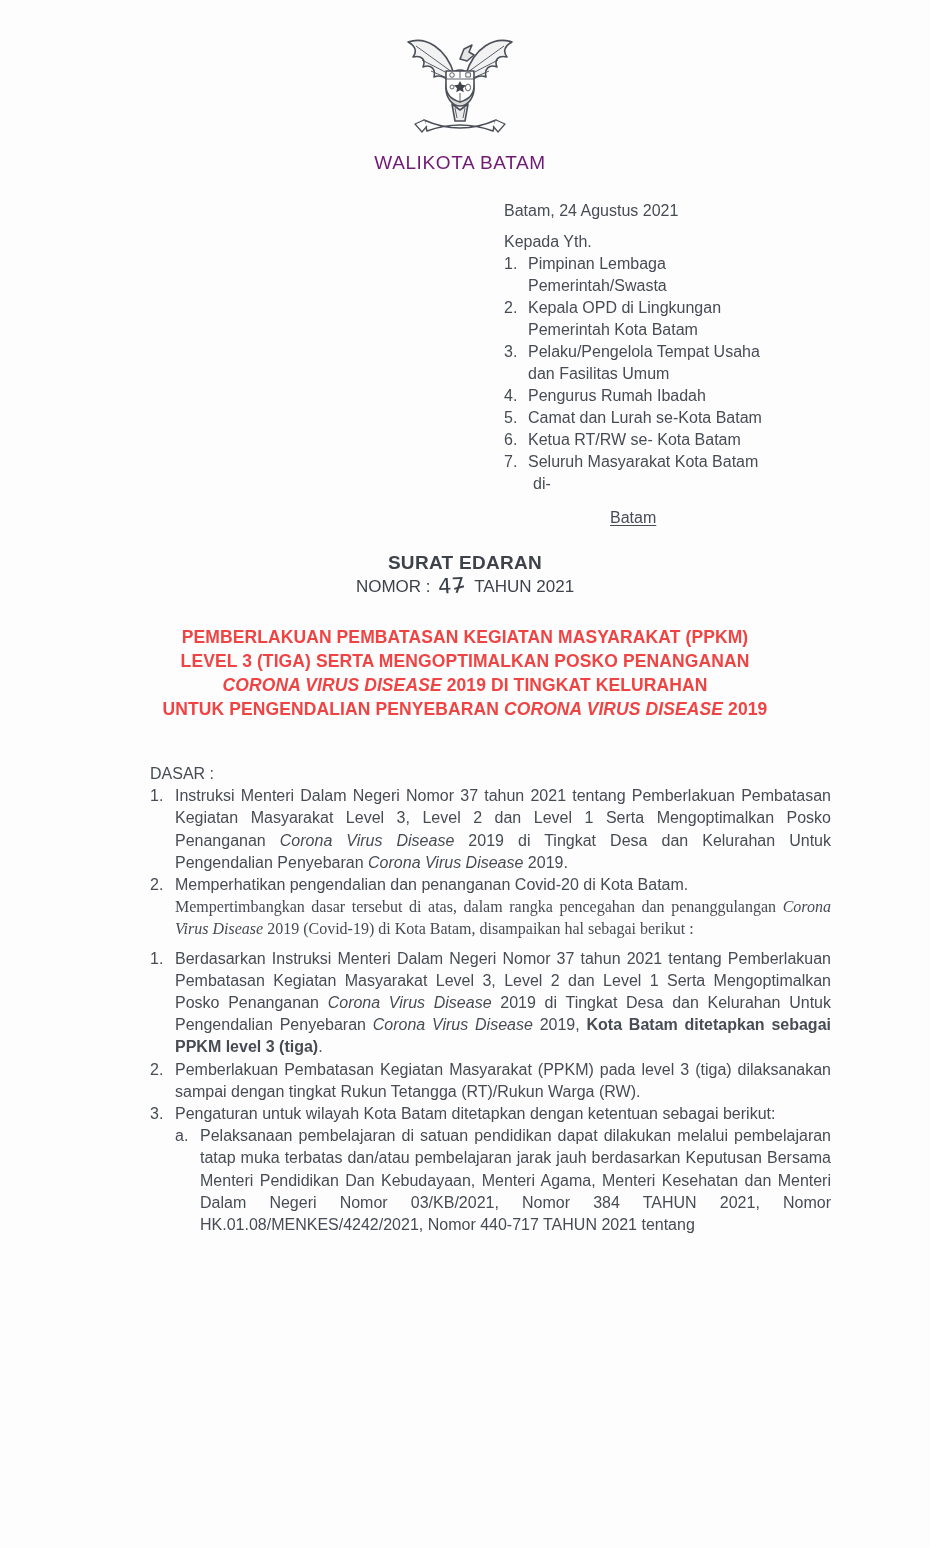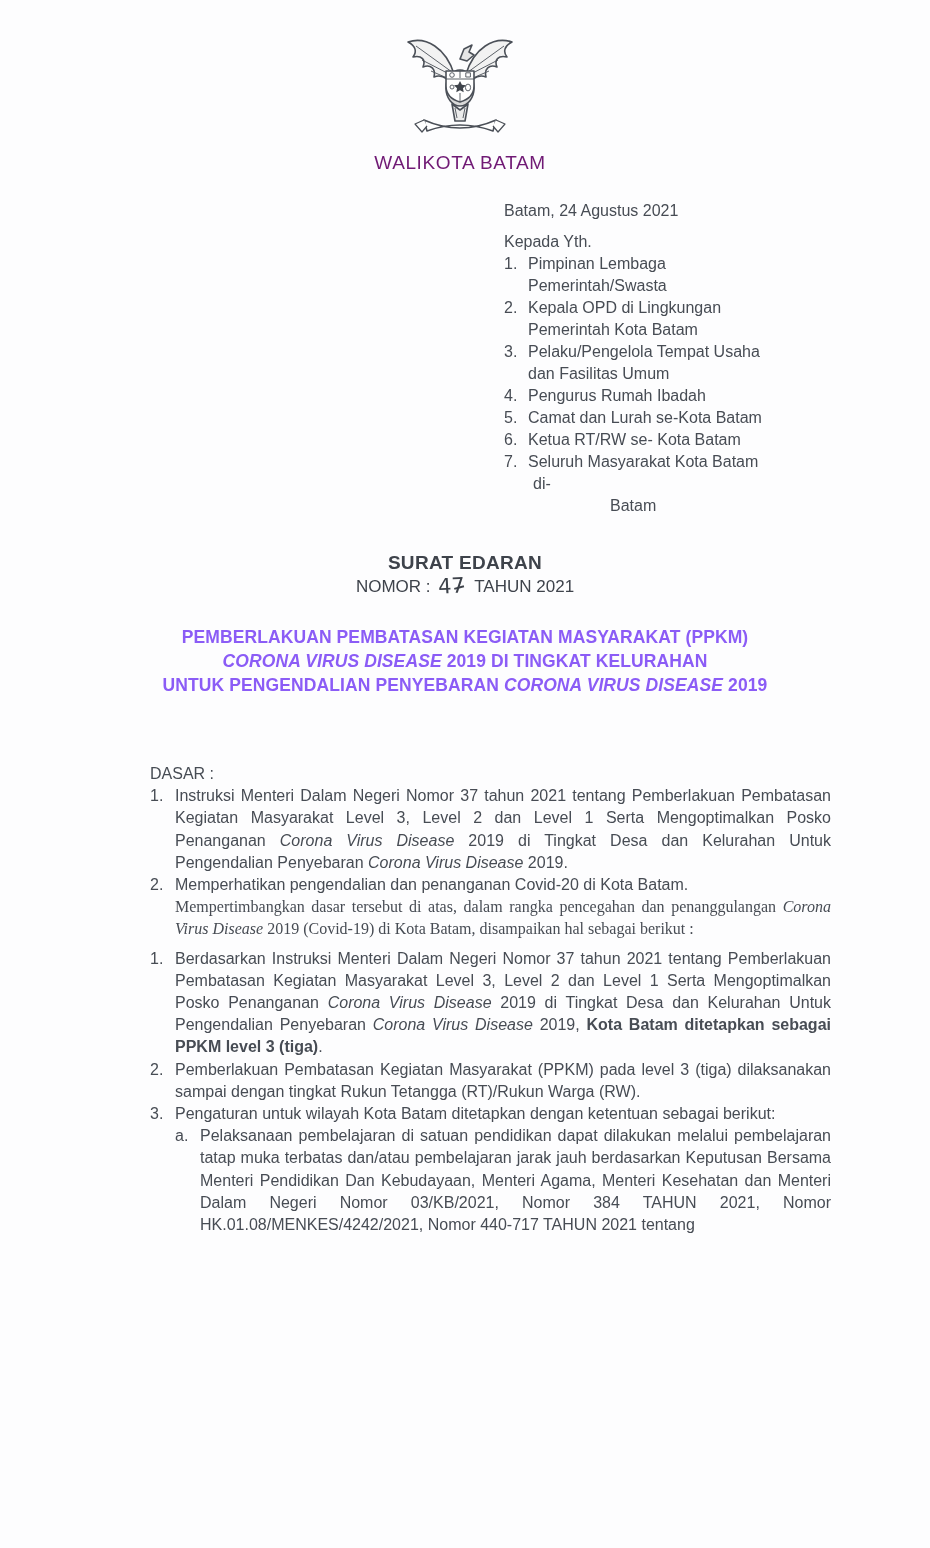--- a/index.html
+++ b/index.html
@@ -17,37 +17,37 @@
     position:absolute;left:285px;top:152px;width:350px;text-align:center;
     font-size:19px;letter-spacing:.6px;color:#701a75;
   }
 
   .address{position:absolute;left:504px;top:200px;width:345px;font-size:16px;line-height:22px;}
   .date{margin-bottom:9px;}
   .rcpt{display:flex;}
   .rcpt-num{width:24px;flex:none;}
   .rcpt-line{display:block;white-space:nowrap;}
   .di-line{margin-left:29px;}
-  .city{margin-left:106px;text-underline-offset:2px;display:inline-block;}
+  .city{margin-left:106px;text-decoration:underline;text-underline-offset:2px;display:inline-block;margin-top:12px;}
 
   .subject{position:absolute;left:115px;top:552px;width:700px;text-align:center;color:#3e434b;}
   .doc-type{font-weight:700;font-size:19px;line-height:22px;letter-spacing:.3px;}
   .nomor-line{font-size:17px;line-height:25px;}
   .hw{
     display:inline-block;font-family:"DejaVu Sans",sans-serif;font-size:21px;line-height:20px;
     transform:rotate(-3deg);position:relative;margin:0 10px 0 7px;top:1px;color:#3d424a;
   }
   .hw::after{
     content:"";position:absolute;right:1px;top:11px;width:10px;height:2px;
     background:currentColor;transform:rotate(-12deg);
   }
 
   .title-block{
     position:absolute;left:115px;top:625px;width:700px;text-align:center;
-    font-weight:700;font-size:17.5px;line-height:24px;color:#8b5cf6;letter-spacing:.1px;
+    font-weight:700;font-size:17.5px;line-height:24px;color:#ef4444;letter-spacing:.1px;
   }
 
   .body{position:absolute;left:150px;top:763px;width:681px;font-size:16px;line-height:22.2px;}
   .dasar-label{text-align:left;}
   .oli{display:flex;align-items:flex-start;}
   .oli .num{width:25px;flex:none;}
   .oli .txt{flex:1;text-align:justify;}
   .closing{margin:0 0 0 25px;text-align:justify;font-family:Liberation Serif, serif;}
   .list2{margin-top:7px;}
   .subitems{margin-left:25px;}
@@ -147,20 +147,21 @@
 
   <div class="subject">
     <div class="doc-type">SURAT EDARAN</div>
     <div class="nomor-line">
       <span>NOMOR :</span><span class="hw">47</span><span>TAHUN 2021</span>
     </div>
   </div>
 
   <div class="title-block">
     <div class="t-line"><span>PEMBERLAKUAN PEMBATASAN KEGIATAN MASYARAKAT (PPKM)</span></div>
+    <div class="t-line"><span>LEVEL 3 (TIGA) SERTA MENGOPTIMALKAN POSKO PENANGANAN</span></div>
     <div class="t-line"><span class="i">CORONA VIRUS DISEASE</span><span> 2019 DI TINGKAT KELURAHAN</span></div>
     <div class="t-line"><span>UNTUK PENGENDALIAN PENYEBARAN </span><span class="i">CORONA VIRUS DISEASE</span><span> 2019</span></div>
   </div>
 
   <div class="body">
     <div class="dasar-label">DASAR :</div>
 
     <div class="oli">
       <span class="num">1.</span>
       <div class="txt"><span>Instruksi Menteri Dalam Negeri Nomor 37 tahun 2021 tentang Pemberlakuan Pembatasan Kegiatan Masyarakat Level 3, Level 2 dan Level 1 Serta Mengoptimalkan Posko Penanganan </span><span class="i">Corona Virus Disease</span><span> 2019 di Tingkat Desa dan Kelurahan Untuk Pengendalian Penyebaran </span><span class="i">Corona Virus Disease</span><span> 2019.</span></div>

